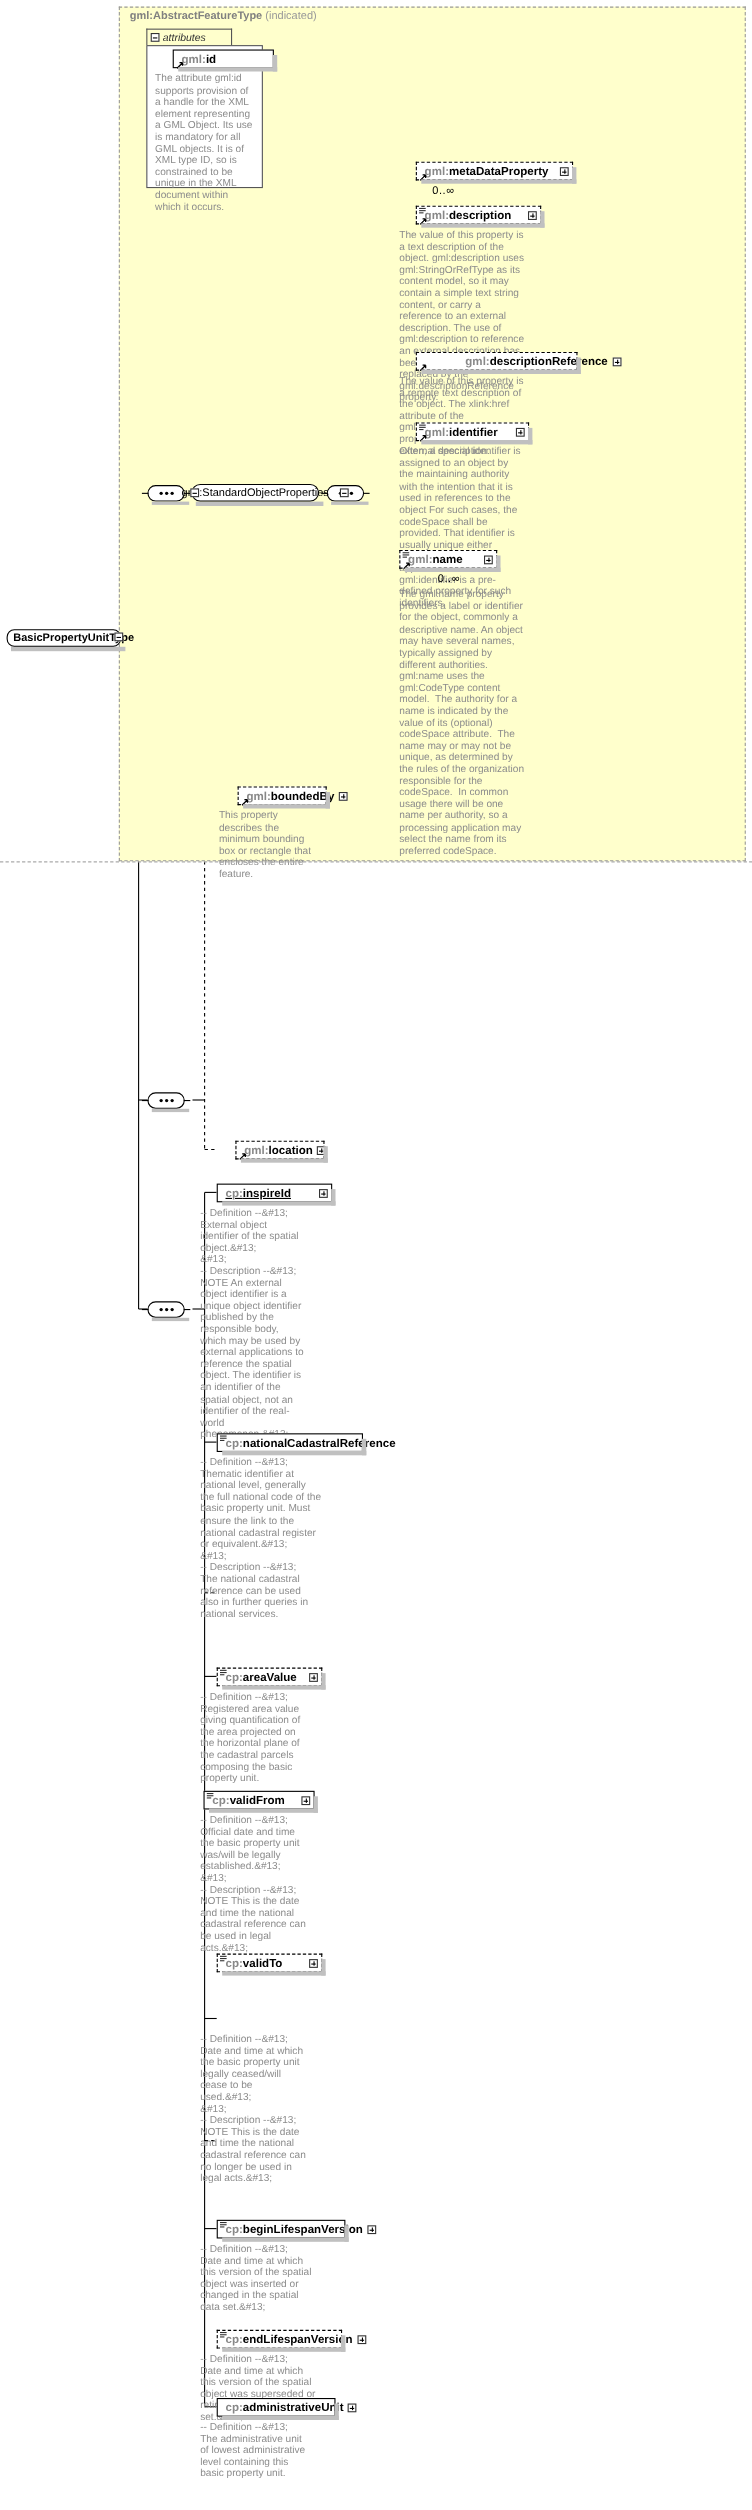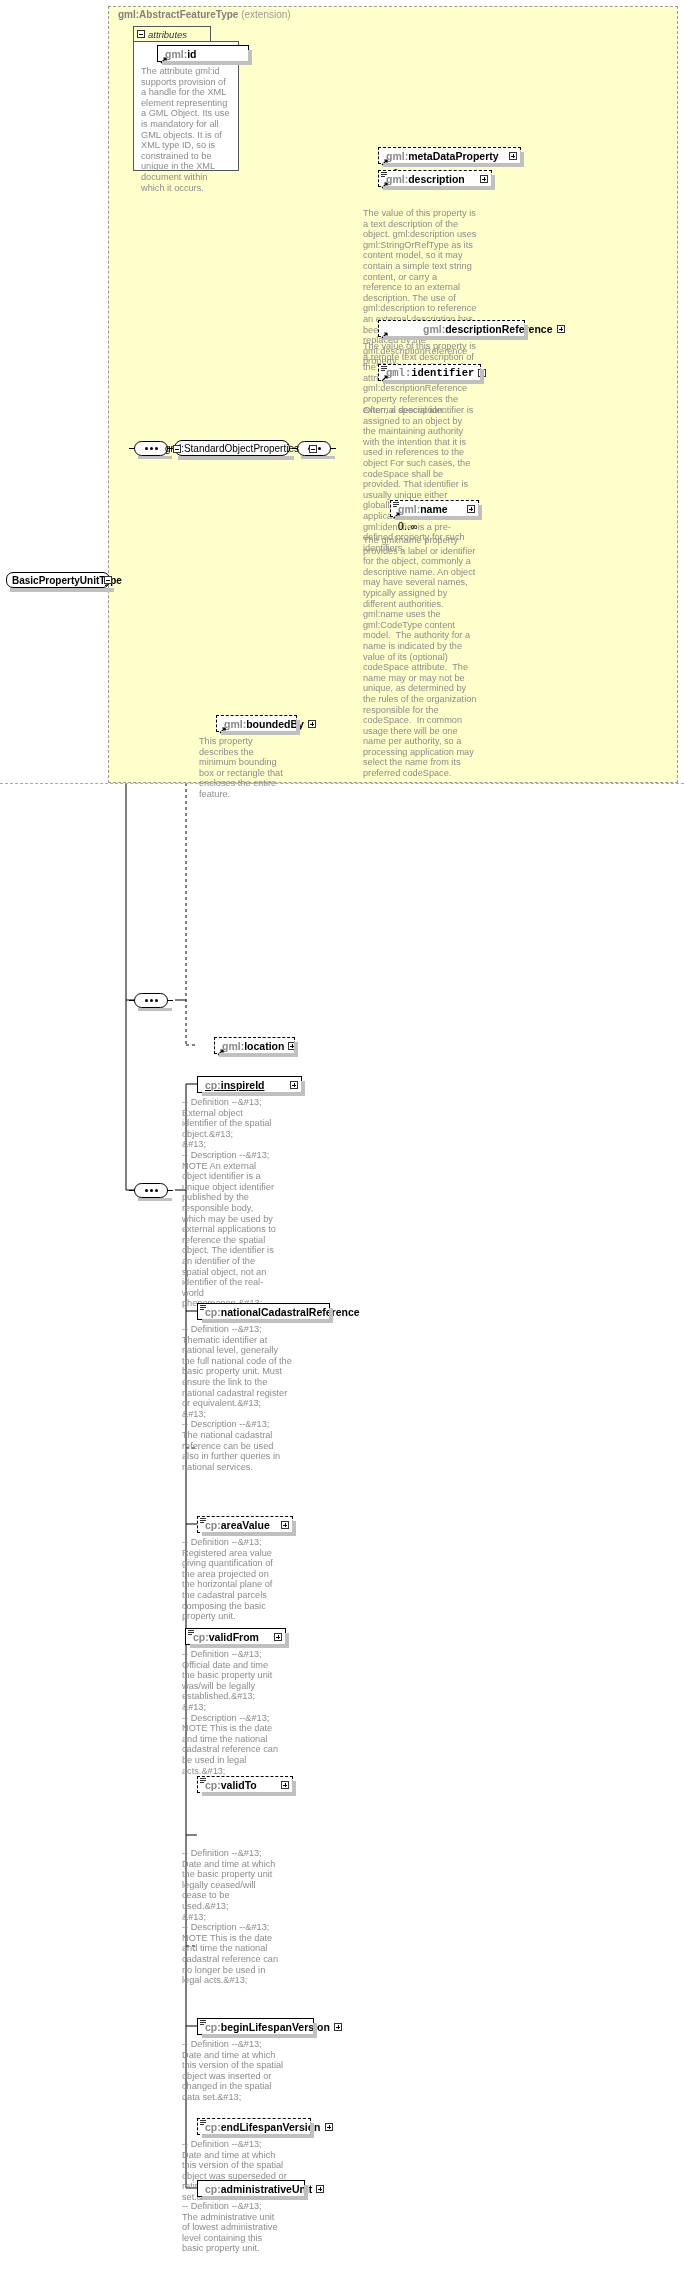--- a/index.html
+++ b/index.html
@@ -262,21 +262,21 @@
   <g stroke="#000" stroke-width="1" fill="none">
 
     <path d="M126,110 L133,110"></path>
   </g>
 </svg>
 
 
 <div class="abs" id="ext-panel"></div>
 <div class="abs" id="ext-title">
   <span>gml:AbstractFeatureType</span>
-  <span class="plain">(extension)</span>
+  <span class="plain">(indicated)</span>
 </div>
 
 
 <div class="abs" id="attr-tab">
   <span class="minus-box"></span>
   <span>attributes</span>
 </div>
 <div class="abs" id="attr-body"></div>
 
 
@@ -346,21 +346,21 @@
       </svg>
   </span>
   <span class="grow"><span class="ns">gml:</span>metaDataProperty</span>
   <span class="plus-box pb"></span>
   <span class="shadow-h"></span>
     <span class="shadow-v"></span>
 </div>
 <div class="card" style="left:393px; top:168px;">0..∞</div>
 
 
-<div class="ebox dashed" style="left:361px; top:170px; width:114px;">
+<div class="ebox dashed" style="left:361px; top:187px; width:114px;">
   <span class="typeglyph">
       <i></i>
       <i></i>
       <i></i>
     </span>
   <span class="nwarrow">
     <svg width="7" height="7" viewBox="0 0 7 7">
         <path d="M1,6 L6,1 M6,1 L3.2,1 M6,1 L6,3.8" stroke="#000" stroke-width="1.2" fill="none"></path>
       </svg>
   </span>
@@ -379,40 +379,40 @@
       </svg>
   </span>
   <span class="grow"><span class="ns">gml:</span>descriptionReference</span>
   <span class="plus-box pb"></span>
   <span class="shadow-h"></span>
     <span class="shadow-v"></span>
 </div>
 <div class="anno" style="left:363px; top:341px; width:114px;">The value of this property is a remote text description of the object. The xlink:href attribute of the gml:descriptionReference property references the external description.</div>
 
 
-<div class="ebox dashed" style="left:361px; top:364px; width:103px;font-family:Liberation Mono, monospace;">
+<div class="ebox dashed" style="left:361px; top:384px; width:103px;">
   <span class="typeglyph">
       <i></i>
       <i></i>
       <i></i>
     </span>
   <span class="nwarrow">
     <svg width="7" height="7" viewBox="0 0 7 7">
         <path d="M1,6 L6,1 M6,1 L3.2,1 M6,1 L6,3.8" stroke="#000" stroke-width="1.2" fill="none"></path>
       </svg>
   </span>
   <span class="grow"><span class="ns">gml:</span>identifier</span>
   <span class="plus-box pb"></span>
   <span class="shadow-h"></span>
     <span class="shadow-v"></span>
 </div>
 <div class="anno" style="left:363px; top:405px; width:114px;">Often, a special identifier is assigned to an object by the maintaining authority with the intention that it is used in references to the object For such cases, the codeSpace shall be provided. That identifier is usually unique either globally or within an application domain. gml:identifier is a pre-defined property for such identifiers.</div>
 
 
-<div class="ebox dashed" style="left:373px; top:500px; width:89px;justify-content:center;">
+<div class="ebox dashed" style="left:346px; top:500px; width:89px;justify-content:center;">
   <span class="typeglyph">
       <i></i>
       <i></i>
       <i></i>
     </span>
   <span class="nwarrow">
     <svg width="7" height="7" viewBox="0 0 7 7">
         <path d="M1,6 L6,1 M6,1 L3.2,1 M6,1 L6,3.8" stroke="#000" stroke-width="1.2" fill="none"></path>
       </svg>
   </span>

